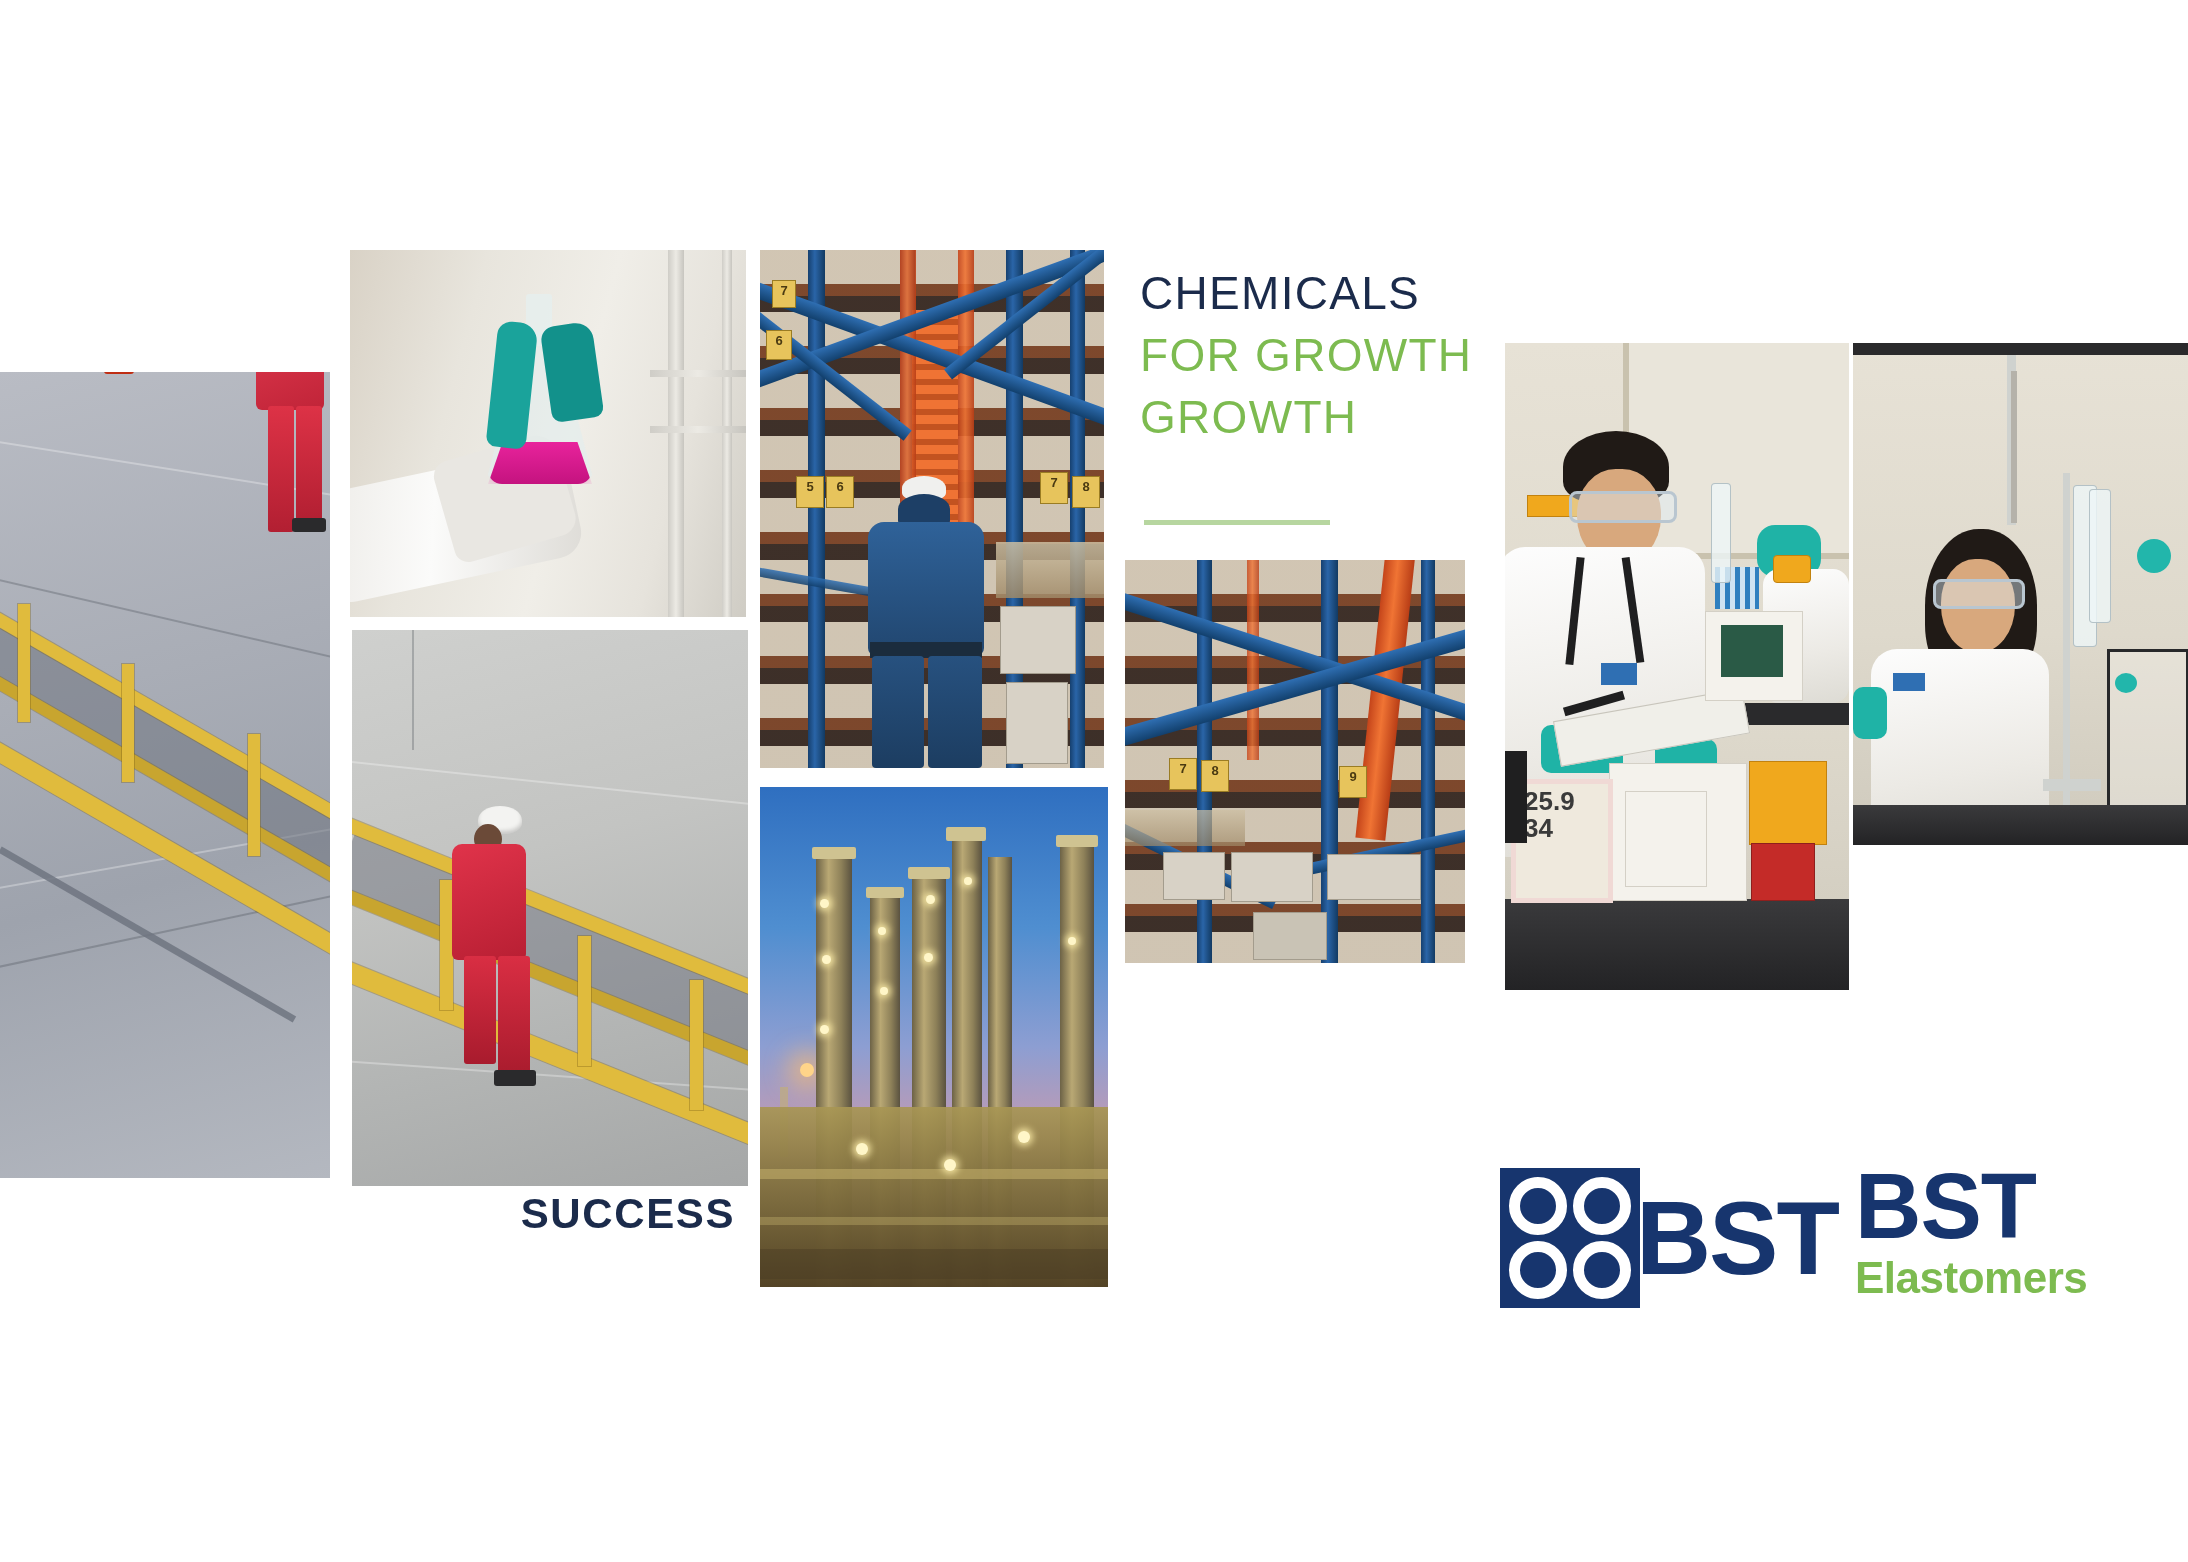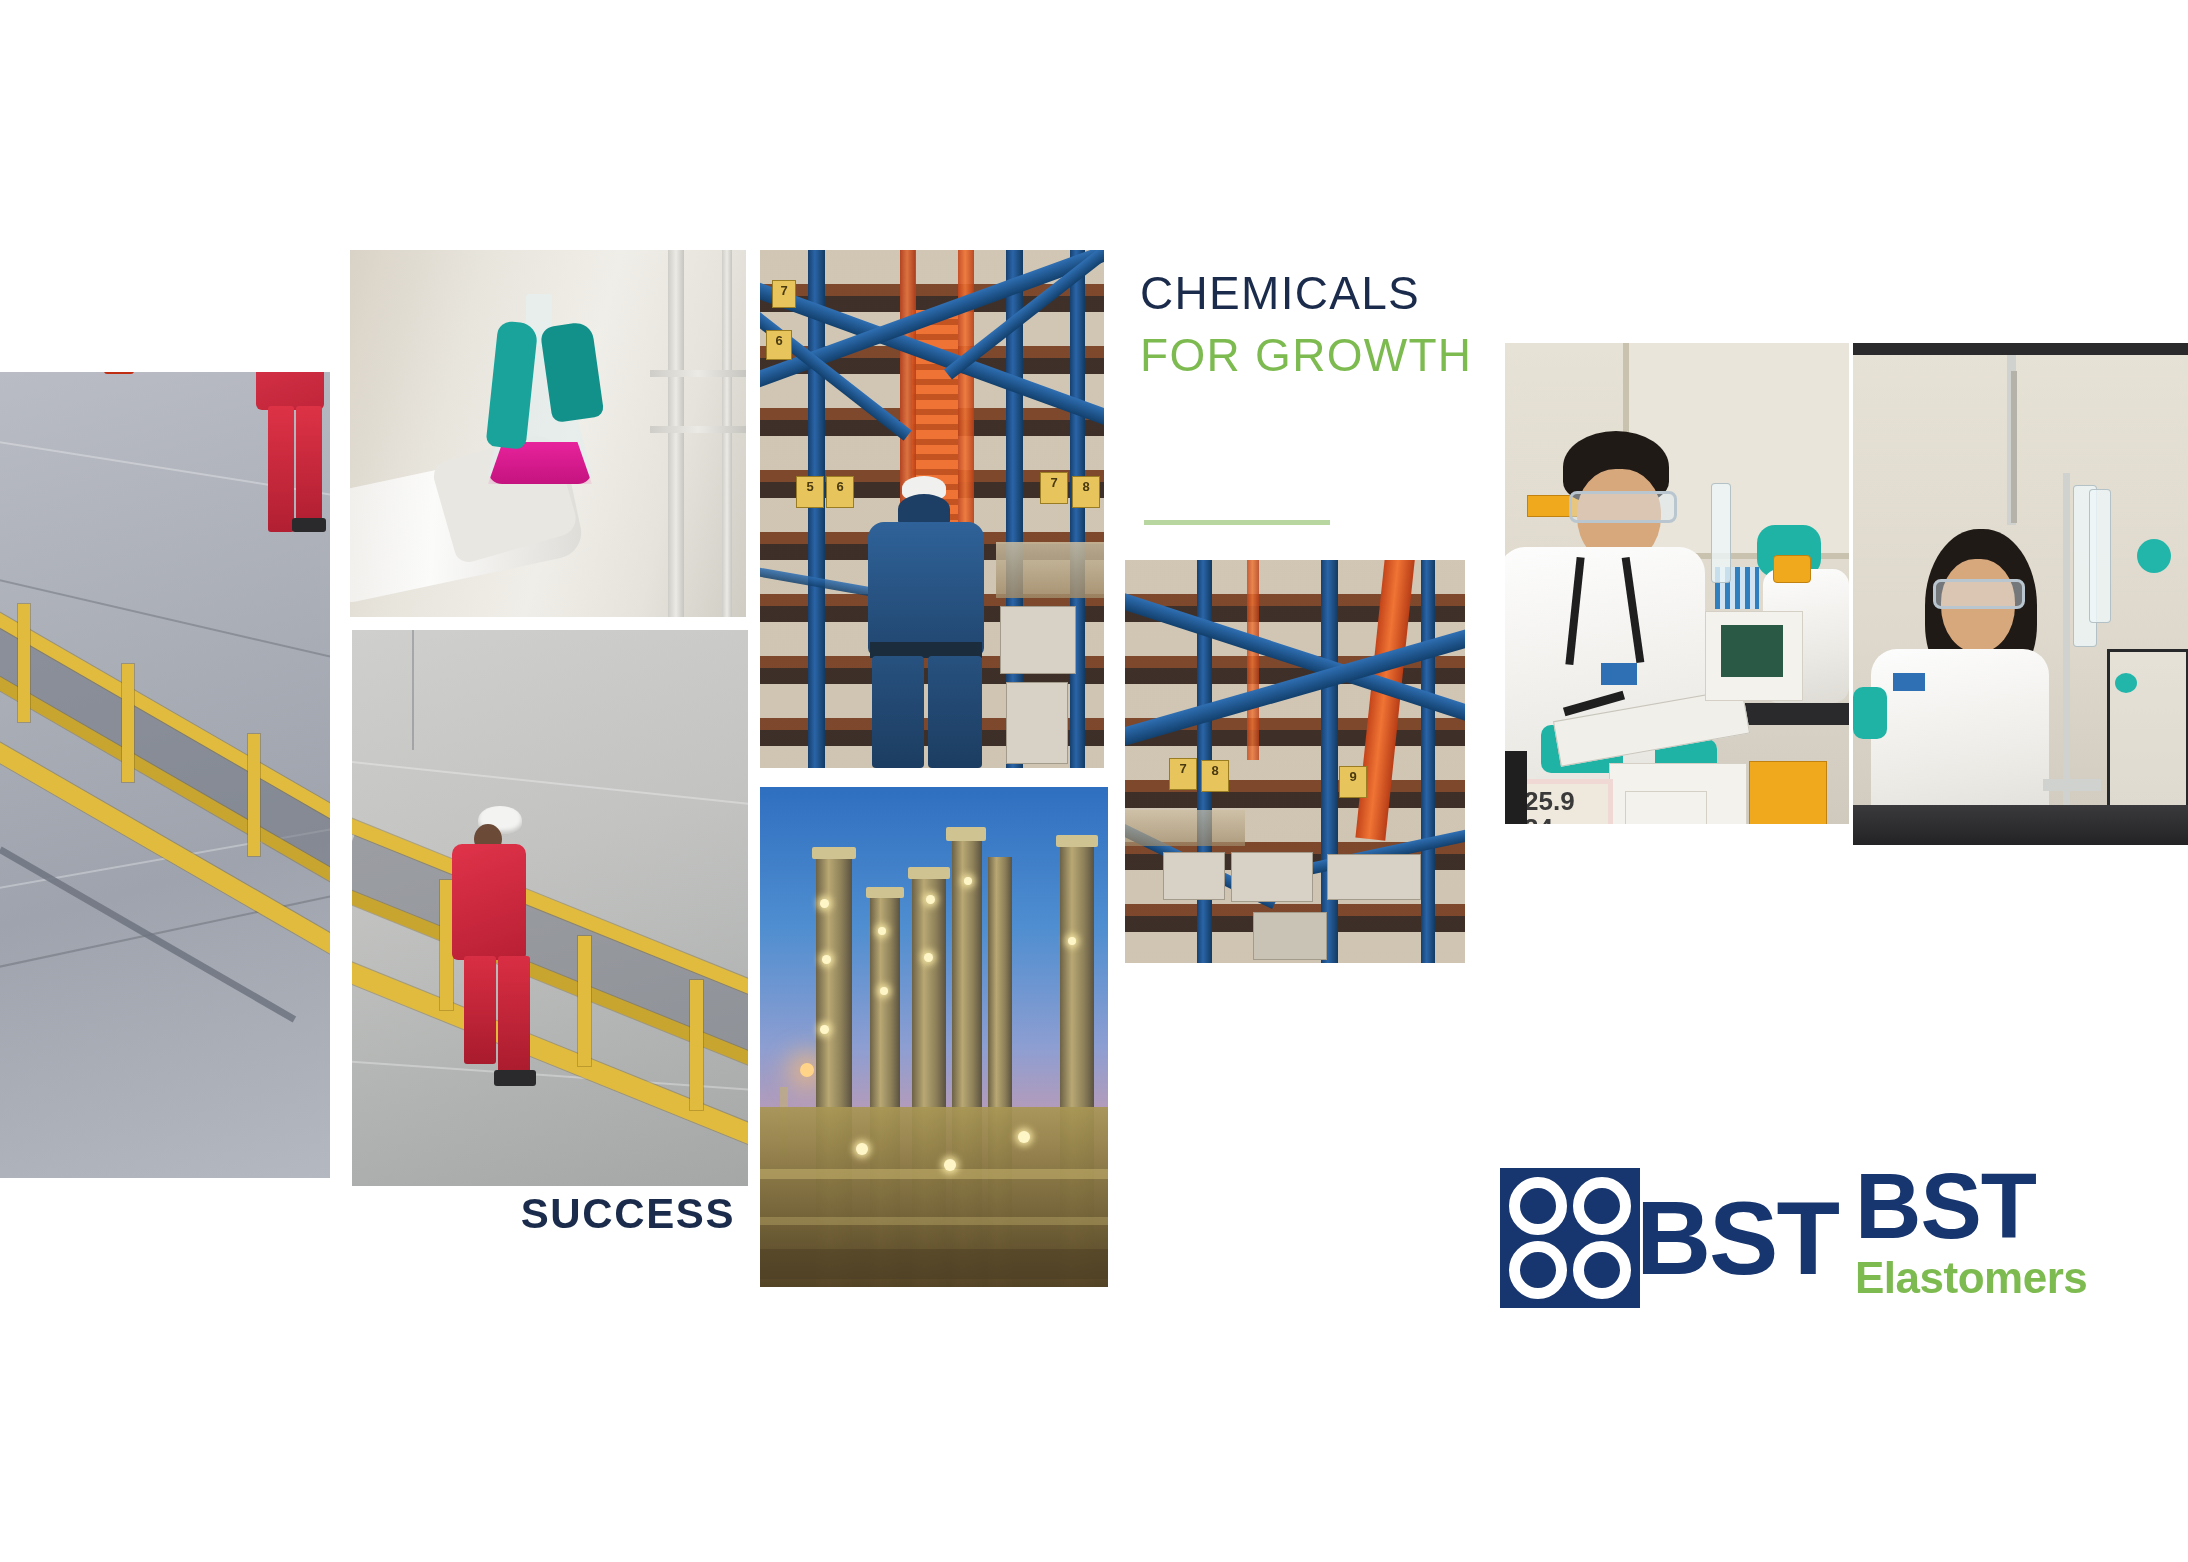--- a/index.html
+++ b/index.html
@@ -293,21 +293,21 @@
     <div class="wh-sign" style="left:76px;top:200px;width:26px;height:30px;">8</div>
     <div class="wh-sign" style="left:214px;top:206px;width:26px;height:30px;">9</div>
 
     <div class="wh-pallet" style="left:0px;top:250px;width:120px;height:36px;opacity:.7;"></div>
     <div class="ctrlbox" style="left:38px;top:292px;width:60px;height:46px;"></div>
     <div class="ctrlbox" style="left:106px;top:292px;width:80px;height:48px;"></div>
     <div class="ctrlbox" style="left:202px;top:294px;width:92px;height:44px;"></div>
     <div class="ctrlbox" style="left:128px;top:352px;width:72px;height:46px;background:#c9c3b5;"></div>
   </div>
 
-  <div class="panel p-lab" style="left:1505px;top:343px;width:344px;height:481px;">
+  <div class="panel p-lab" style="left:1505px;top:343px;width:344px;height:647px;">
     <div class="lab-wall"></div>
     <div class="lab-board" style="left:118px;top:-6px;width:240px;height:210px;"></div>
     <div class="instr y" style="left:22px;top:152px;width:58px;height:20px;"></div>
 
     <div class="lab-top" style="left:160px;top:360px;width:200px;height:22px;"></div>
     <div class="lab-bench" style="left:0px;top:556px;width:344px;height:91px;"></div>
 
     <div class="hair" style="left:58px;top:88px;width:106px;height:72px;border-radius:50% 50% 30% 30%;"></div>
     <div class="face" style="left:72px;top:126px;width:84px;height:96px;"></div>
     <div class="goggles" style="left:64px;top:148px;width:102px;height:26px;"></div>
@@ -359,20 +359,21 @@
     <div class="rod" style="left:190px;top:436px;width:58px;height:12px;"></div>
     <div class="rack" style="left:254px;top:306px;width:76px;height:158px;"></div>
     <div class="tealball" style="left:284px;top:196px;width:34px;height:34px;"></div>
     <div class="tealball" style="left:262px;top:330px;width:22px;height:20px;"></div>
     <div class="lab-bench" style="left:0px;top:462px;width:335px;height:40px;"></div>
   </div>
 
   <div class="tagline">
     <div class="ln navy">CHEMICALS</div>
     <div class="ln green">FOR GROWTH</div>
+    <div class="ln green">GROWTH</div>
   </div>
   <div class="tag-rule"></div>
 
   <div class="success">
     <div class="s1">SUCCESS</div>
   </div>
 
   <div class="logo-bst">
     <div class="logo-mark">
       <div class="ring" style="left:9px;top:9px;"></div>

